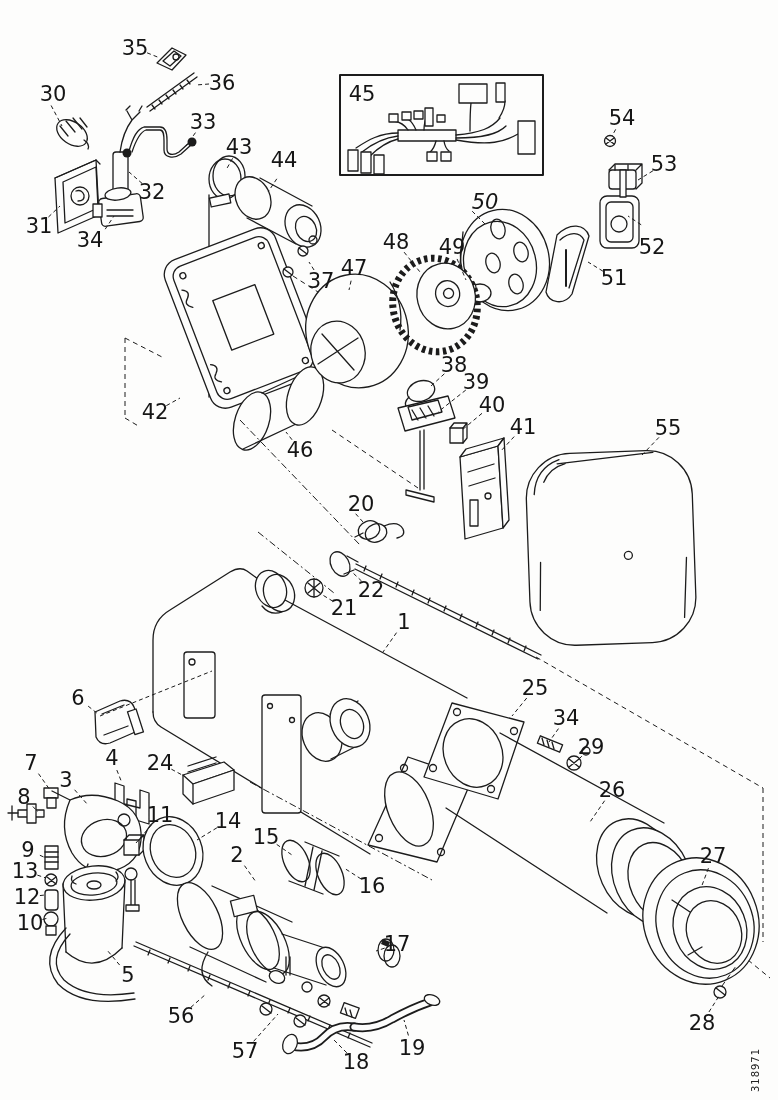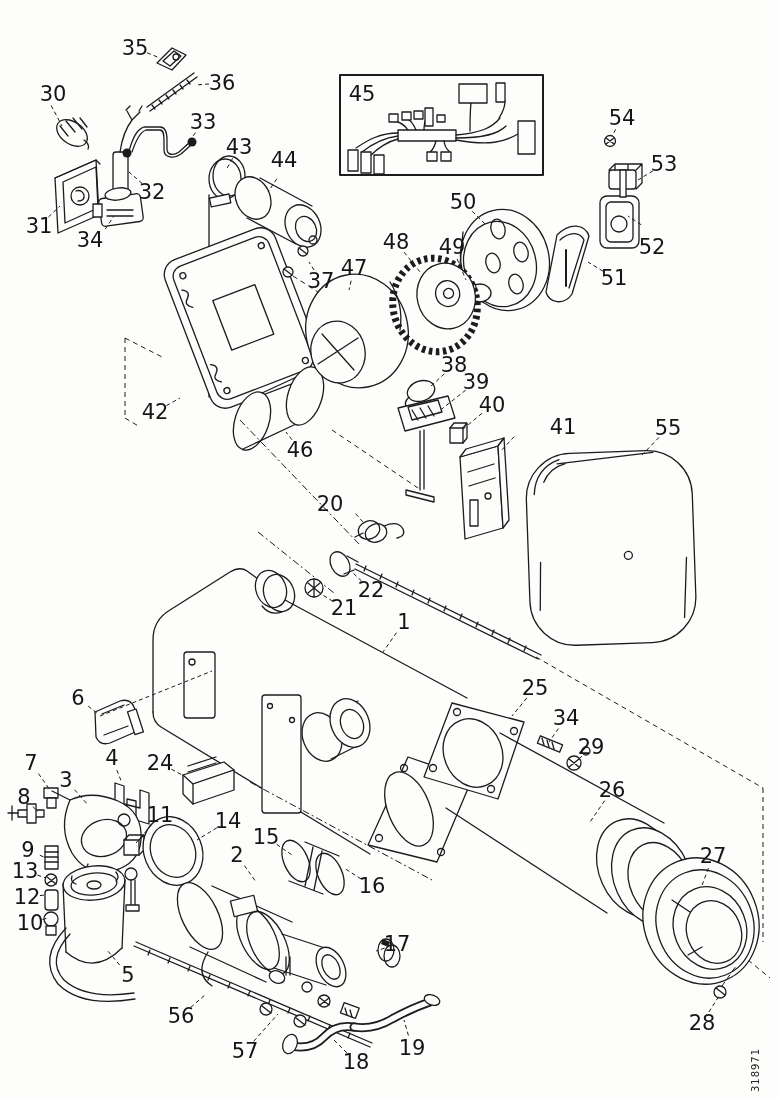--- a/index.html
+++ b/index.html
@@ -465,51 +465,51 @@
       <div class="callout" style="left: 30px; top: 923px;">10</div>
       <div class="callout" style="left: 160px; top: 815px;">11</div>
       <div class="callout" style="left: 27px; top: 897px;">12</div>
       <div class="callout" style="left: 25px; top: 871px;">13</div>
       <div class="callout" style="left: 228px; top: 821px;">14</div>
       <div class="callout" style="left: 266px; top: 837px;">15</div>
       <div class="callout" style="left: 372px; top: 886px;">16</div>
       <div class="callout" style="left: 397px; top: 944px;">17</div>
       <div class="callout" style="left: 356px; top: 1062px;">18</div>
       <div class="callout" style="left: 412px; top: 1048px;">19</div>
-      <div class="callout" style="left: 330px; top: 504px;">20</div>
+      <div class="callout" style="left: 361px; top: 504px;">20</div>
       <div class="callout" style="left: 344px; top: 608px;">21</div>
       <div class="callout" style="left: 371px; top: 590px;">22</div>
       <div class="callout" style="left: 566px; top: 718px;">34</div>
       <div class="callout" style="left: 160px; top: 763px;">24</div>
       <div class="callout" style="left: 535px; top: 688px;">25</div>
       <div class="callout" style="left: 612px; top: 790px;">26</div>
       <div class="callout" style="left: 713px; top: 856px;">27</div>
       <div class="callout" style="left: 702px; top: 1023px;">28</div>
       <div class="callout" style="left: 591px; top: 747px;">29</div>
       <div class="callout" style="left: 45px; top: 94px; margin-left: 8px;">30</div>
       <div class="callout" style="left: 39px; top: 226px;">31</div>
       <div class="callout" style="left: 152px; top: 192px;">32</div>
       <div class="callout" style="left: 203px; top: 122px;">33</div>
       <div class="callout" style="left: 90px; top: 240px;">34</div>
       <div class="callout" style="left: 135px; top: 48px;">35</div>
       <div class="callout" style="left: 222px; top: 83px;">36</div>
       <div class="callout" style="left: 321px; top: 281px;">37</div>
       <div class="callout" style="left: 454px; top: 365px;">38</div>
       <div class="callout" style="left: 476px; top: 382px;">39</div>
       <div class="callout" style="left: 492px; top: 405px;">40</div>
-      <div class="callout" style="left: 523px; top: 427px; margin-left: 40px;">41</div>
+      <div class="callout" style="left: 523px; top: 427px;">41</div>
       <div class="callout" style="left: 155px; top: 412px;">42</div>
       <div class="callout" style="left: 239px; top: 147px;">43</div>
       <div class="callout" style="left: 284px; top: 160px;">44</div>
       <div class="callout" style="left: 362px; top: 94px;">45</div>
       <div class="callout" style="left: 300px; top: 450px;">46</div>
       <div class="callout" style="left: 354px; top: 268px;">47</div>
       <div class="callout" style="left: 396px; top: 242px;">48</div>
       <div class="callout" style="left: 452px; top: 247px;">49</div>
-      <div class="callout" style="left: 463px; top: 202px;">50</div>
+      <div class="callout" style="left: 485px; top: 202px; font-style: italic;">50</div>
       <div class="callout" style="left: 614px; top: 278px;">51</div>
       <div class="callout" style="left: 652px; top: 232px; margin-top: 15px;">52</div>
       <div class="callout" style="left: 664px; top: 164px;">53</div>
       <div class="callout" style="left: 622px; top: 118px;">54</div>
       <div class="callout" style="left: 668px; top: 428px;">55</div>
       <div class="callout" style="left: 181px; top: 1016px;">56</div>
       <div class="callout" style="left: 245px; top: 1051px;">57</div>
     </div>
 
   <div class="docnum">318971</div>

